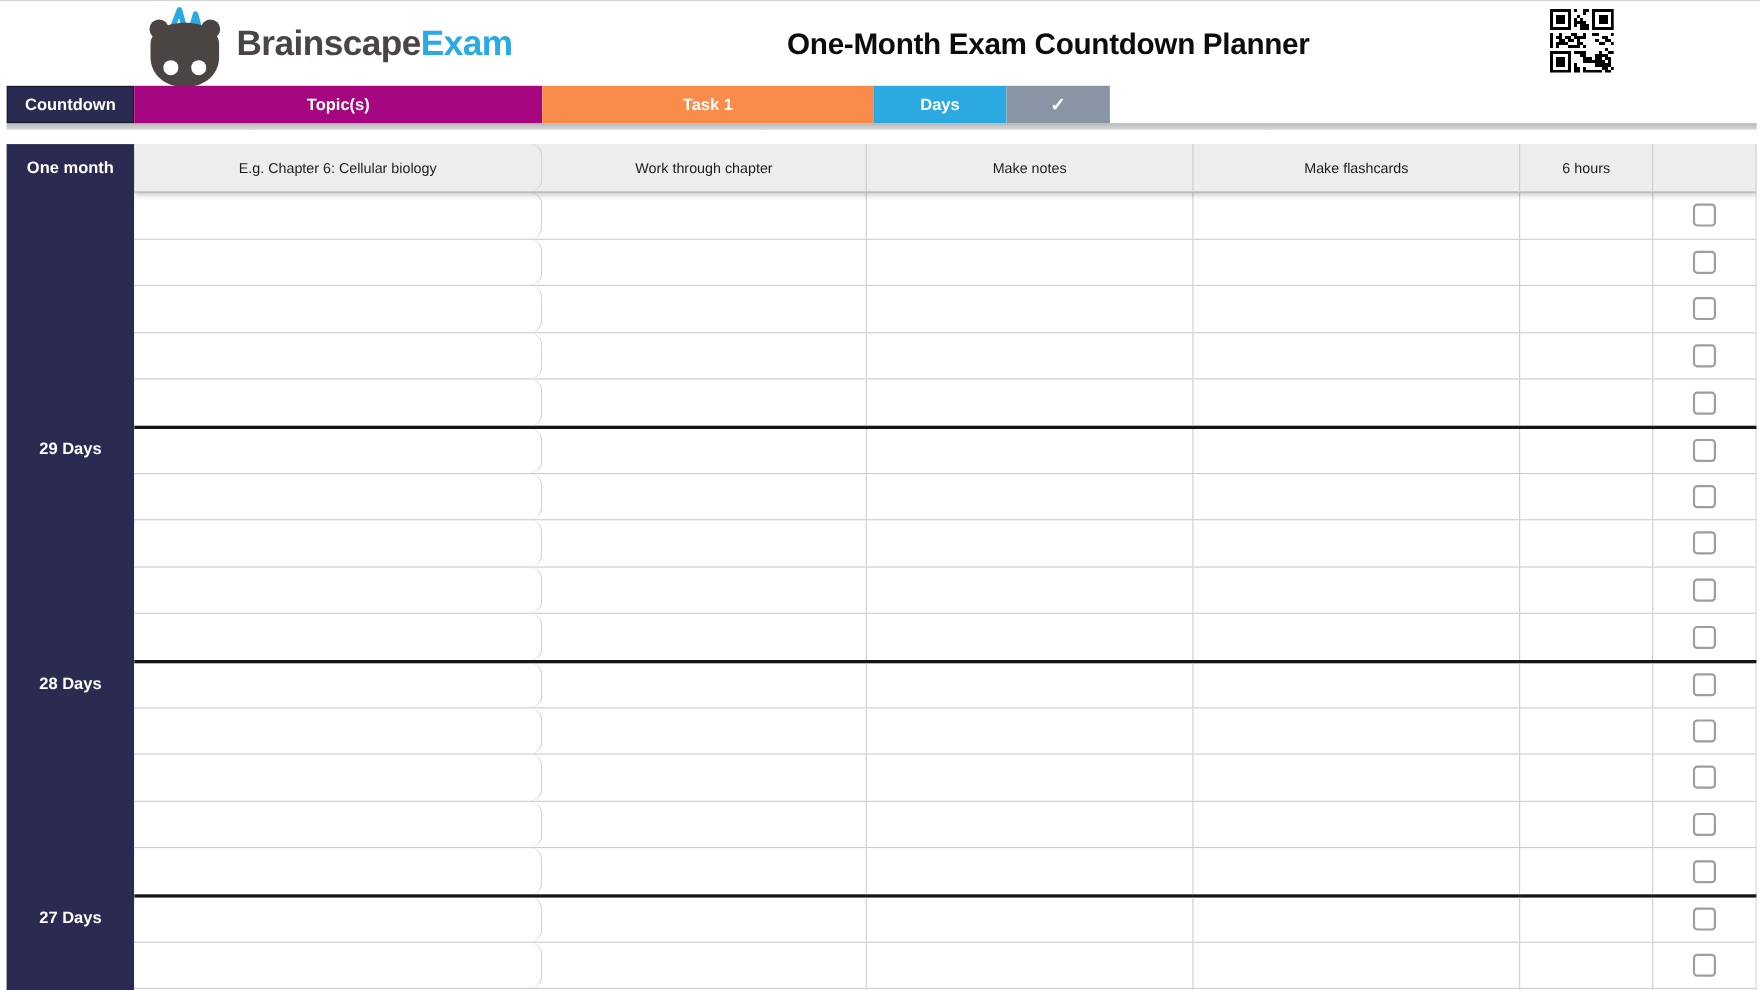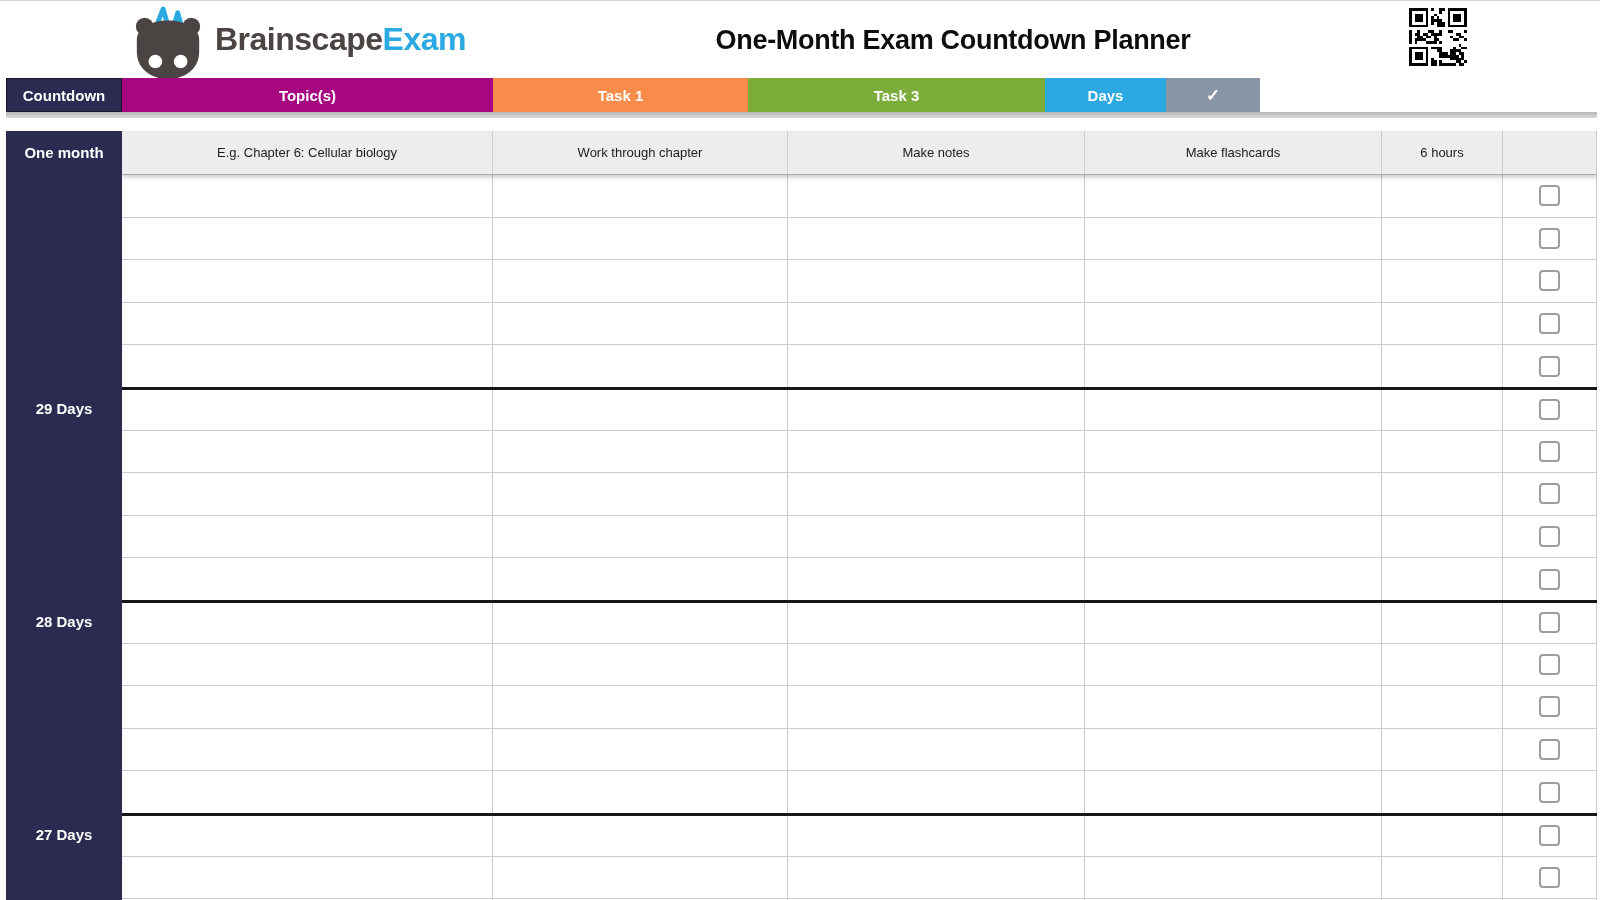--- a/index.html
+++ b/index.html
@@ -14,41 +14,41 @@
   .brand-secondary { color:#2BA9E2; }
   .page-title { position:absolute; left:610px; top:24px; width:660px; text-align:center; font-size:27px; font-weight:bold; color:#0d0d0d; letter-spacing:-0.3px; }
   .qr-box { position:absolute; left:1396px; top:7px; width:58px; height:60px; background:#fff; }
 
   
   .planner { position:absolute; left:6px; top:77px; width:1591px; height:823px; }
   .header-row { display:flex; height:34px; }
   .hcell { height:34px; display:flex; align-items:center; justify-content:center; color:#fff; font-size:15px; font-weight:bold; }
   .hcol-countdown { width:116px; box-shadow:inset 0 0 0 1px rgba(0,0,0,0.45); }
   .hcol-topics { width:371px; }
-  .hcol-task1 { width:255px; }
+  .hcol-task1 { width:301px; }
   .hcol-task2 { width:297px; }
   .hcol-task3 { width:297px; }
   .hcol-time  { width:121px; }
   .hcol-check { width:94px; font-size:17px; }
 
   .divider-strip { height:6px; width:1591px; background:linear-gradient(#b7b7b7,#dadada); }
 
   .table-body { position:relative; width:1591px; height:798px;margin-top:13px; }
   .countdown-rail { position:absolute; left:0; top:0; width:116px; height:783px; background:#2B2A50; }
   .rail-section { width:116px; }
   .rail-label { height:43px; display:flex; align-items:center; justify-content:center; color:#ffffff; font-size:15px; font-weight:bold; }
   .rail-section + .rail-section .rail-label { height:42px; }
 
   .rows-area { position:absolute; left:116px; top:0; width:1475px; height:783px; overflow:hidden; }
   .row { display:flex; height:42.6px; border-top:1px solid #cccccc; background:#fff; }
   .row:first-child { border-top:none; }
   .row.section-start { border-top:3px solid #161616; }
   .row.partial { height:16px; }
   .cell { height:100%; border-right:1px solid #cccccc; display:flex; align-items:center; justify-content:center; font-size:13px; color:#1b1b1b; }
-  .col-topics { width:371px; }
+  .col-topics { width:371px;border-radius:11px; }
   .col-task1 { width:295px; }
   .col-task2 { width:297px; }
   .col-task3 { width:297px; }
   .col-time  { width:121px; }
   .col-check { width:94px; }
   .example-row { background:#EDEDED; height:43px; box-shadow:0 3px 5px rgba(0,0,0,0.22); position:relative; z-index:2; }
   .checkbox { width:21px; height:21px; border:2px solid #9e9e9e; border-radius:4px; background:#ffffff; }
 </style>
 </head>
 <body>
@@ -199,21 +199,20 @@
           </g>
         </svg>
     </div>
   </div>
 
   <div class="planner">
     <div class="header-row">
         <div class="hcell hcol-countdown" style="background: rgb(43, 42, 80);">Countdown</div>
         <div class="hcell hcol-topics" style="background: rgb(166, 6, 127);">Topic(s)</div>
         <div class="hcell hcol-task1" style="background: rgb(249, 140, 75);">Task 1</div>
-        <div class="hcell hcol-task3" style="background: rgb(124, 173, 59);">Task 3</div>
         <div class="hcell hcol-time" style="background: rgb(43, 169, 224);">Days</div>
         <div class="hcell hcol-check" style="background: rgb(135, 149, 165);">✓</div>
       </div>
     <div class="divider-strip"></div>
     <div class="table-body">
       <div class="countdown-rail">
           <div class="rail-section" style="height: 256px;">
             <div class="rail-label">One month</div>
           </div>
           <div class="rail-section" style="height: 213px;">

